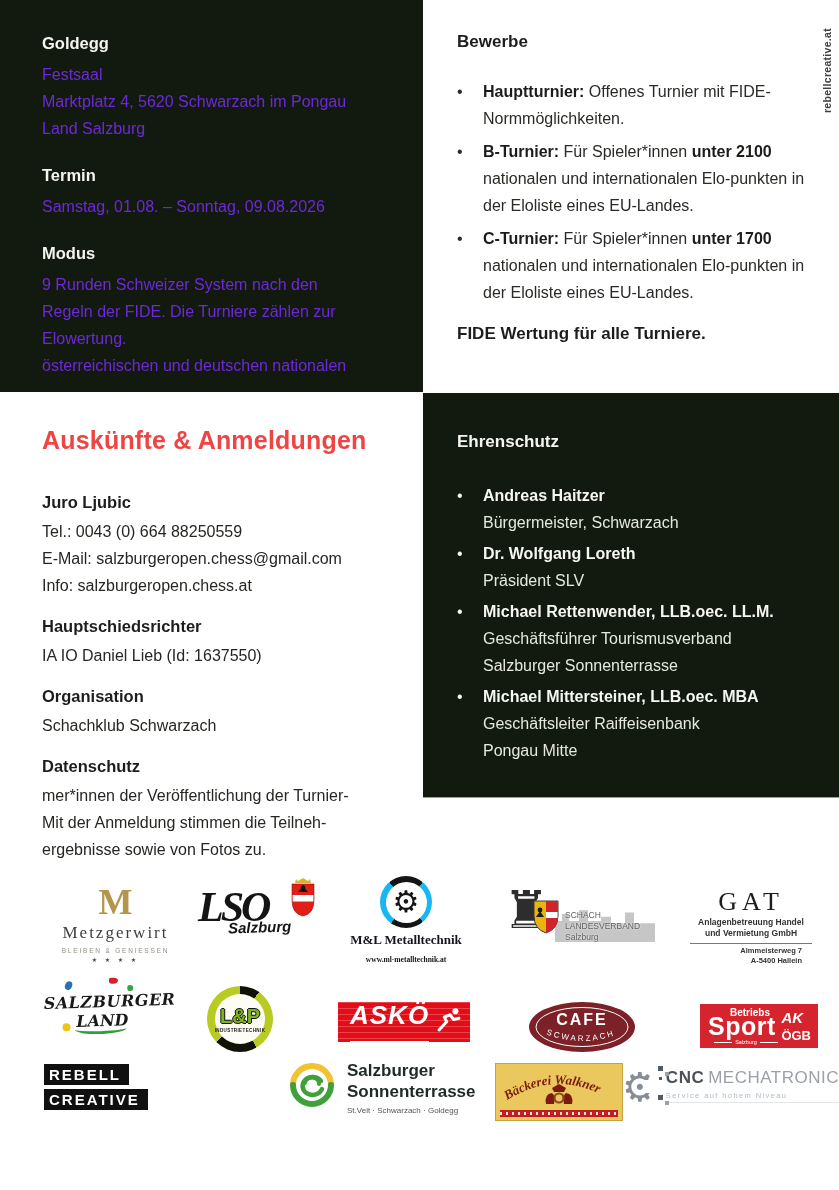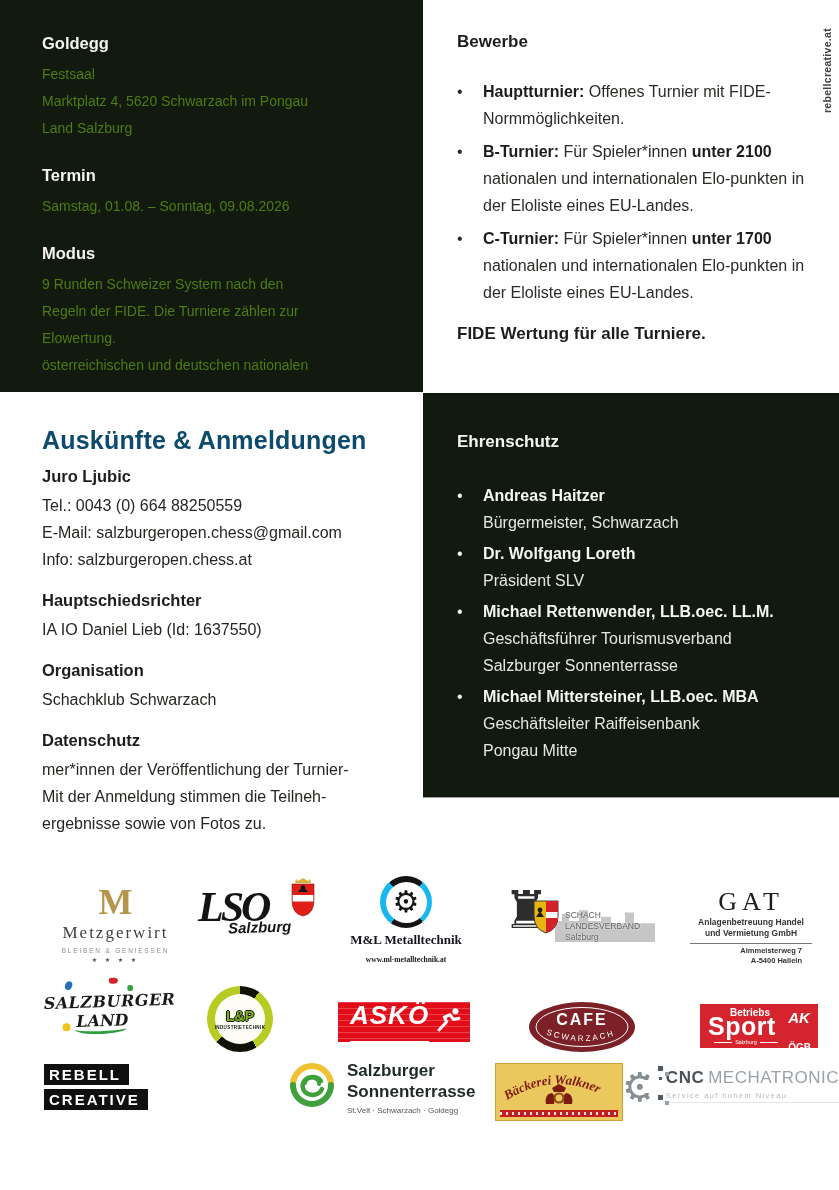--- a/index.html
+++ b/index.html
@@ -8,39 +8,39 @@
 
   
   .block-dark{position:absolute;background:#121a0f;}
   .block-a{left:0;top:0;width:423px;height:392px;}
   .block-b{left:423px;top:393px;width:416px;height:404px;border-bottom:1px solid #9a9a9a;}
 
   
   .event-info{position:absolute;left:42px;top:34px;width:360px;color:#eef0e6;}
   .event-info .sec{margin-bottom:24px;}
   .event-info h3{margin:0 0 8px 0;font-size:16.5px;font-weight:bold;color:#f4f5ef;}
-  .event-info .line{font-size:14px;line-height:27px;color:#4d7c0f;}
+  .event-info .line{font-size:16px;line-height:27px;color:#6d28d9;}
 
   
   .bewerbe{position:absolute;left:457px;top:32px;width:348px;color:#23231f;}
   .bewerbe h3{margin:0 0 26px 0;font-size:17px;font-weight:bold;color:#1d1d1b;}
   .blist{margin:0;padding:0;list-style:none;}
   .blist li{display:flex;margin-bottom:6px;font-size:16px;line-height:27px;color:#2a2a26;}
   .blist .marker{width:26px;flex:0 0 26px;}
   .blist .content{flex:1;}
   .b{font-weight:bold;color:#1c1c1a;}
   .bewerbe .footer{margin-top:18px;font-size:17px;font-weight:bold;color:#1d1d1b;}
 
   
   .watermark{position:absolute;top:28px;right:6px;writing-mode:vertical-rl;transform:rotate(180deg);
              font-size:10.5px;font-weight:bold;color:#40403e;letter-spacing:.3px;}
 
   
   .auskuenfte{position:absolute;left:42px;top:426px;width:365px;}
-  .auskuenfte h2{margin:0 0 12px 0;font-size:25px;font-weight:bold;color:#0c4a6e;letter-spacing:.2px;}
+  .auskuenfte h2{margin:0 0 38px 0;font-size:25px;font-weight:bold;color:#ef4444;letter-spacing:.2px;}
   .auskuenfte .sec{margin-bottom:18px;}
   .auskuenfte h4{margin:0 0 6px 0;font-size:16.5px;font-weight:bold;color:#1d1d1b;}
   .auskuenfte .line{font-size:16px;line-height:27px;color:#262622;}
 
   
   .ehrenschutz{position:absolute;left:457px;top:432px;width:350px;color:#eef0e6;}
   .ehrenschutz h3{margin:0 0 30px 0;font-size:17px;font-weight:bold;color:#f4f5ef;}
   .elist{margin:0;padding:0;list-style:none;}
   .elist li{display:flex;margin-bottom:4px;font-size:16px;line-height:27px;}
   .elist .marker{width:26px;flex:0 0 26px;color:#f4f5ef;}
@@ -103,21 +103,21 @@
   .dot-red{width:9px;height:6px;background:#d5232c;left:66px;top:-14px;border-radius:40% 60% 60% 40%;}
   .dot-green{width:6px;height:6px;background:#36a23d;left:84px;top:-6px;}
   .dot-yellow{width:8px;height:8px;background:#f0c419;left:18px;top:30px;}
 
   
   .lp{left:200px;top:986px;width:80px;}
   .lp-ring{width:66px;height:66px;border-radius:50%;margin:0 auto;display:flex;align-items:center;justify-content:center;
            background:conic-gradient(#101208 0 35deg,#b7cb22 35deg 150deg,#101208 150deg 225deg,#b7cb22 225deg 360deg);}
   .lp-inner{width:50px;height:50px;border-radius:50%;background:#fdfdf6;display:flex;flex-direction:column;
             align-items:center;justify-content:center;}
-  .lp-name{font-size:14px;font-weight:bold;color:#7fb41c;line-height:1;
+  .lp-name{font-size:20px;font-weight:bold;color:#7fb41c;line-height:1;
            text-shadow:-1px 0 #15150f,0 1px #15150f,1px 0 #15150f,0 -1px #15150f;}
   .lp-sub{font-size:4.5px;font-weight:bold;color:#15150f;letter-spacing:.4px;margin-top:2px;}
 
   
   .askoe{left:338px;top:1002px;width:132px;height:40px;background:#e20d18;display:flex;align-items:center;
          padding-left:12px;box-sizing:border-box;
          background-image:repeating-linear-gradient(180deg,rgba(255,255,255,.22) 0 1px,transparent 1px 6px);}
   .askoe-name{color:#fff;font-size:26px;font-weight:bold;font-style:italic;letter-spacing:1px;line-height:1;
               border-bottom:1.5px solid #fff;padding-bottom:13px;}
   .askoe-run{margin-left:6px;}
@@ -127,21 +127,21 @@
 
   
   .sport{left:700px;top:1004px;width:118px;height:44px;background:#d5242d;color:#fff;position:relative;
          box-sizing:border-box;padding:3px 8px;}
   .sp-top{position:absolute;left:30px;top:3px;font-size:10px;font-weight:bold;}
   .sp-name{position:absolute;left:8px;top:10px;font-size:25px;font-weight:bold;line-height:1;letter-spacing:.5px;}
   .sp-sub{position:absolute;left:14px;bottom:3px;width:64px;display:flex;align-items:center;gap:3px;font-size:5.5px;}
   .sp-sub .rule{flex:1;height:1px;background:#fff;}
   .sp-ak{position:absolute;right:7px;top:6px;line-height:1;}
   .sp-ak .ak{font-size:15px;font-weight:bold;font-style:italic;display:block;}
-  .sp-ak .oegb{font-size:10px;font-weight:bold;display:block;margin-top:18px;}
+  .sp-ak .oegb{font-size:13px;font-weight:bold;display:block;margin-top:4px;}
 
   
   .rebell{left:44px;top:1064px;}
   .rb-box{display:table;background:#101010;color:#fff;font-size:15px;font-weight:bold;letter-spacing:2px;
           padding:2px 8px 2px 5px;}
   .rb-box + .rb-box{margin-top:4px;}
 
   
   .bergland{left:168px;top:1056px;width:90px;}
   .bg-top{font-size:6.5px;letter-spacing:4px;color:#6a6a6a;margin-top:2px;}

